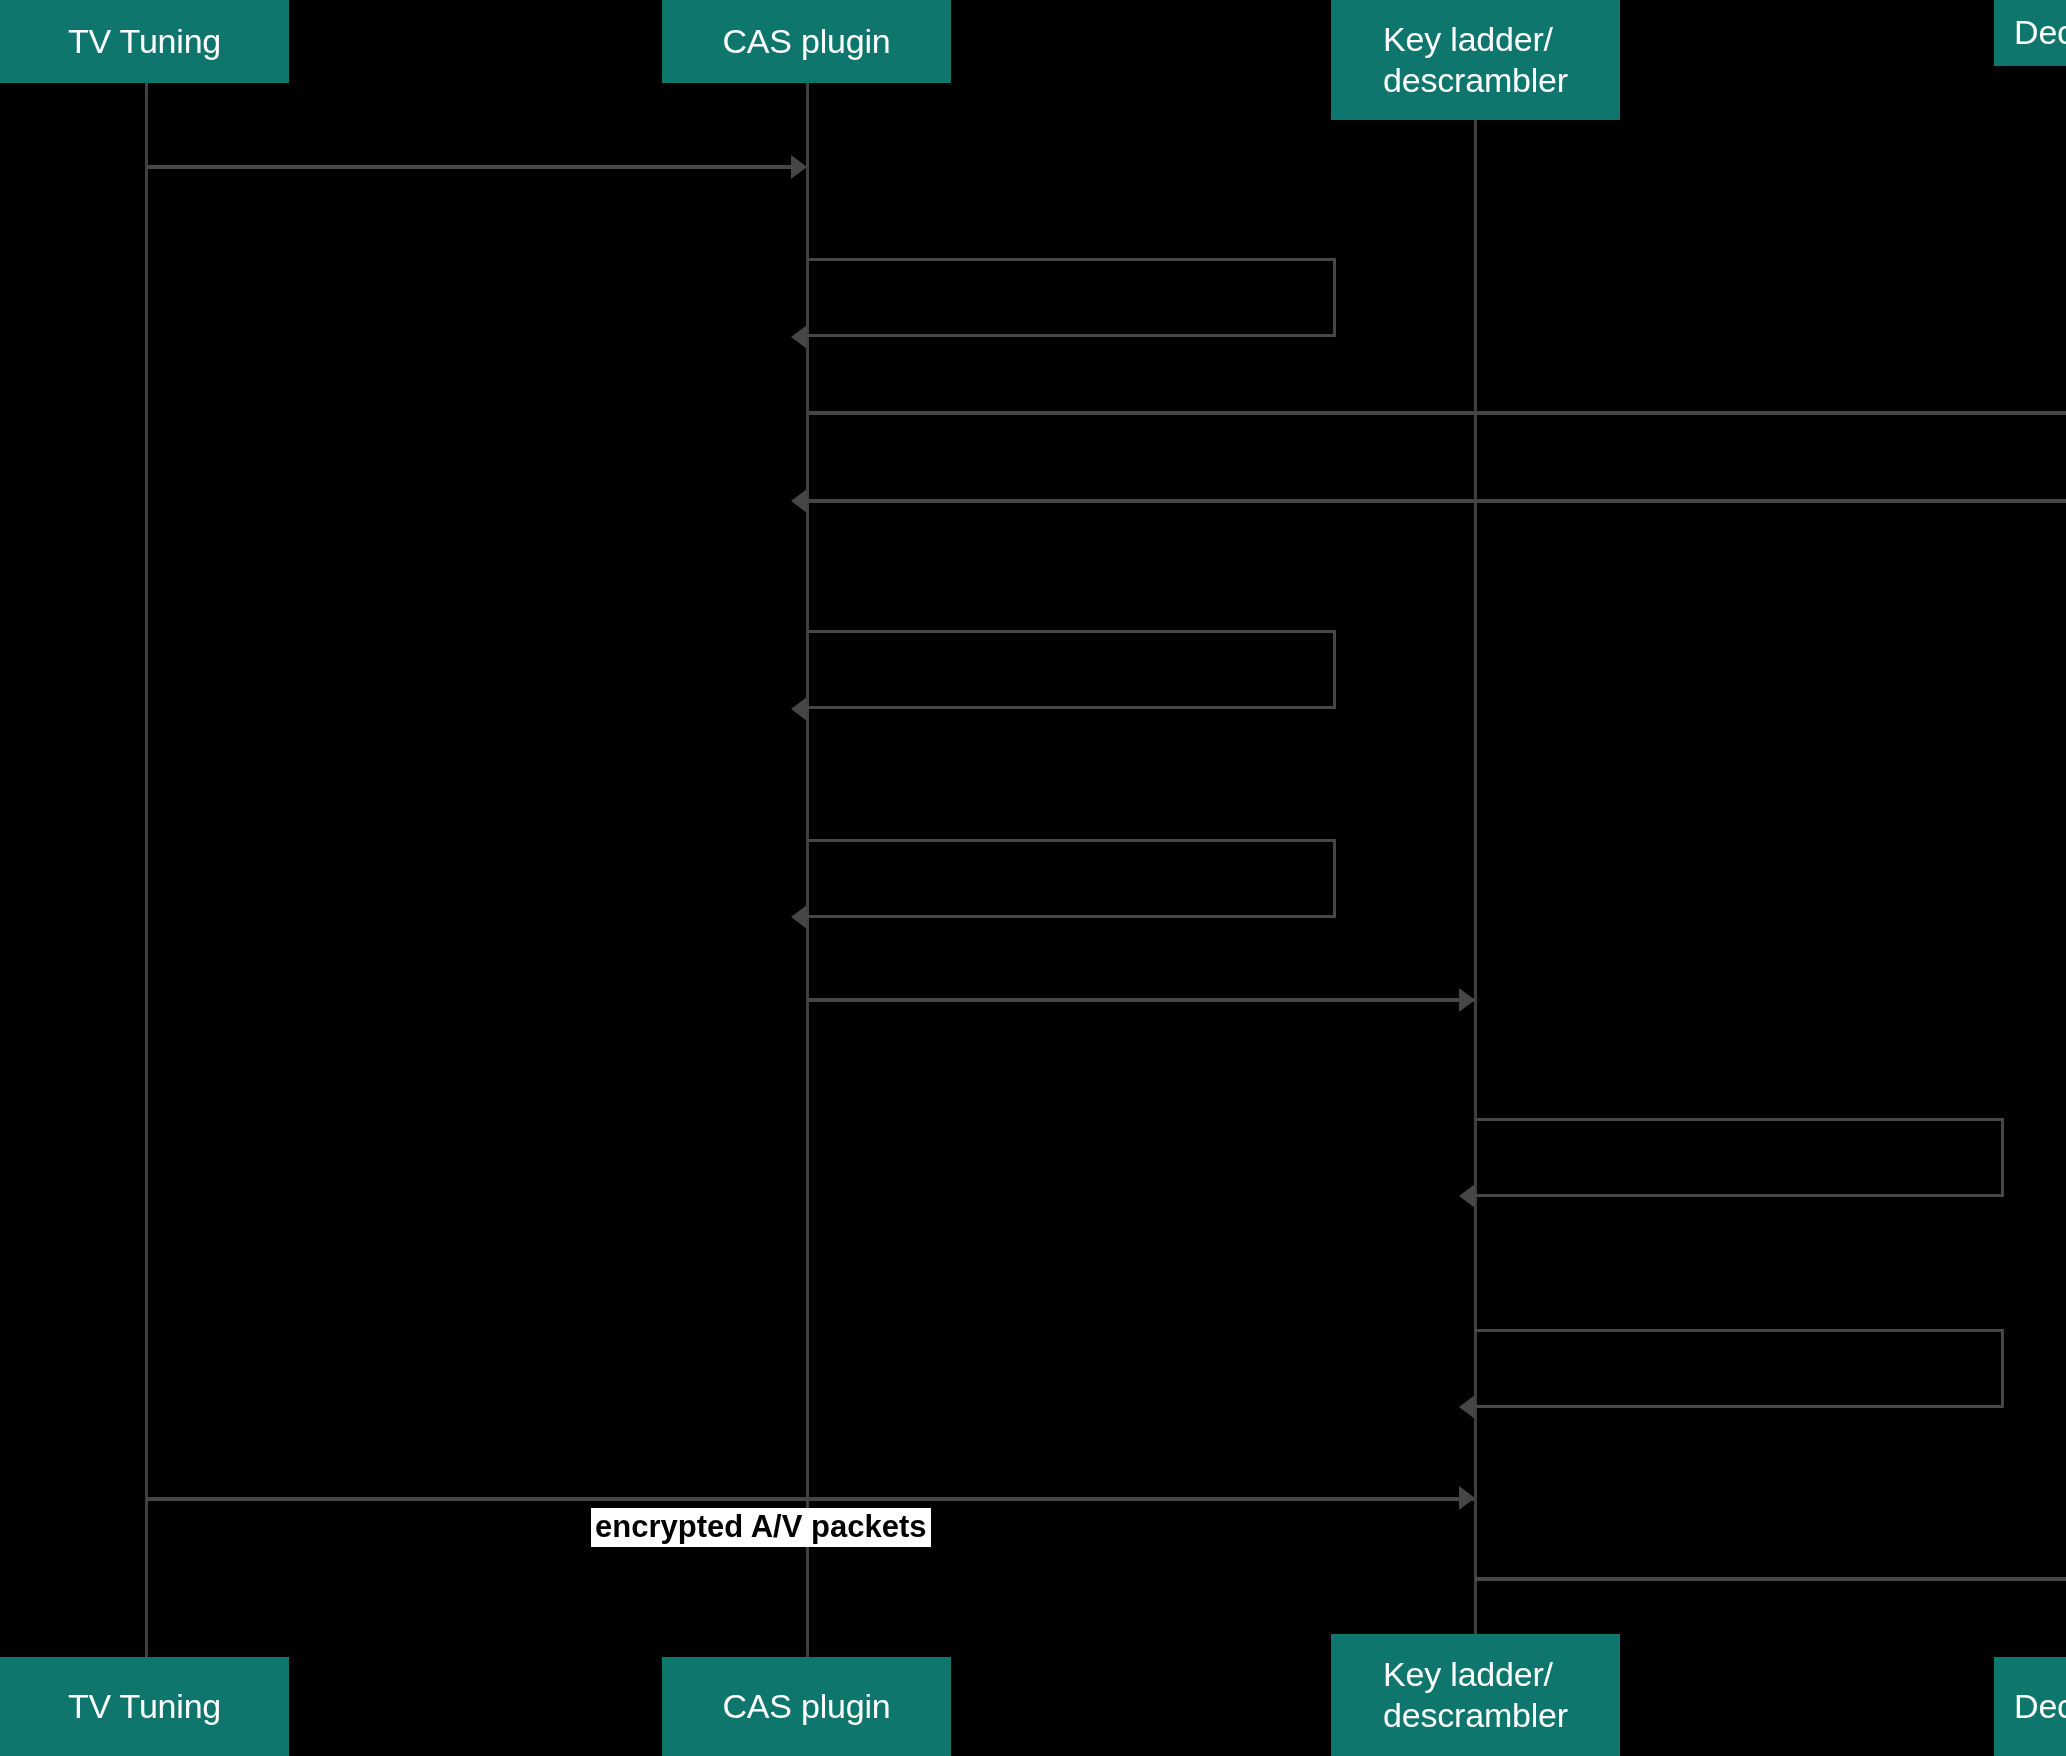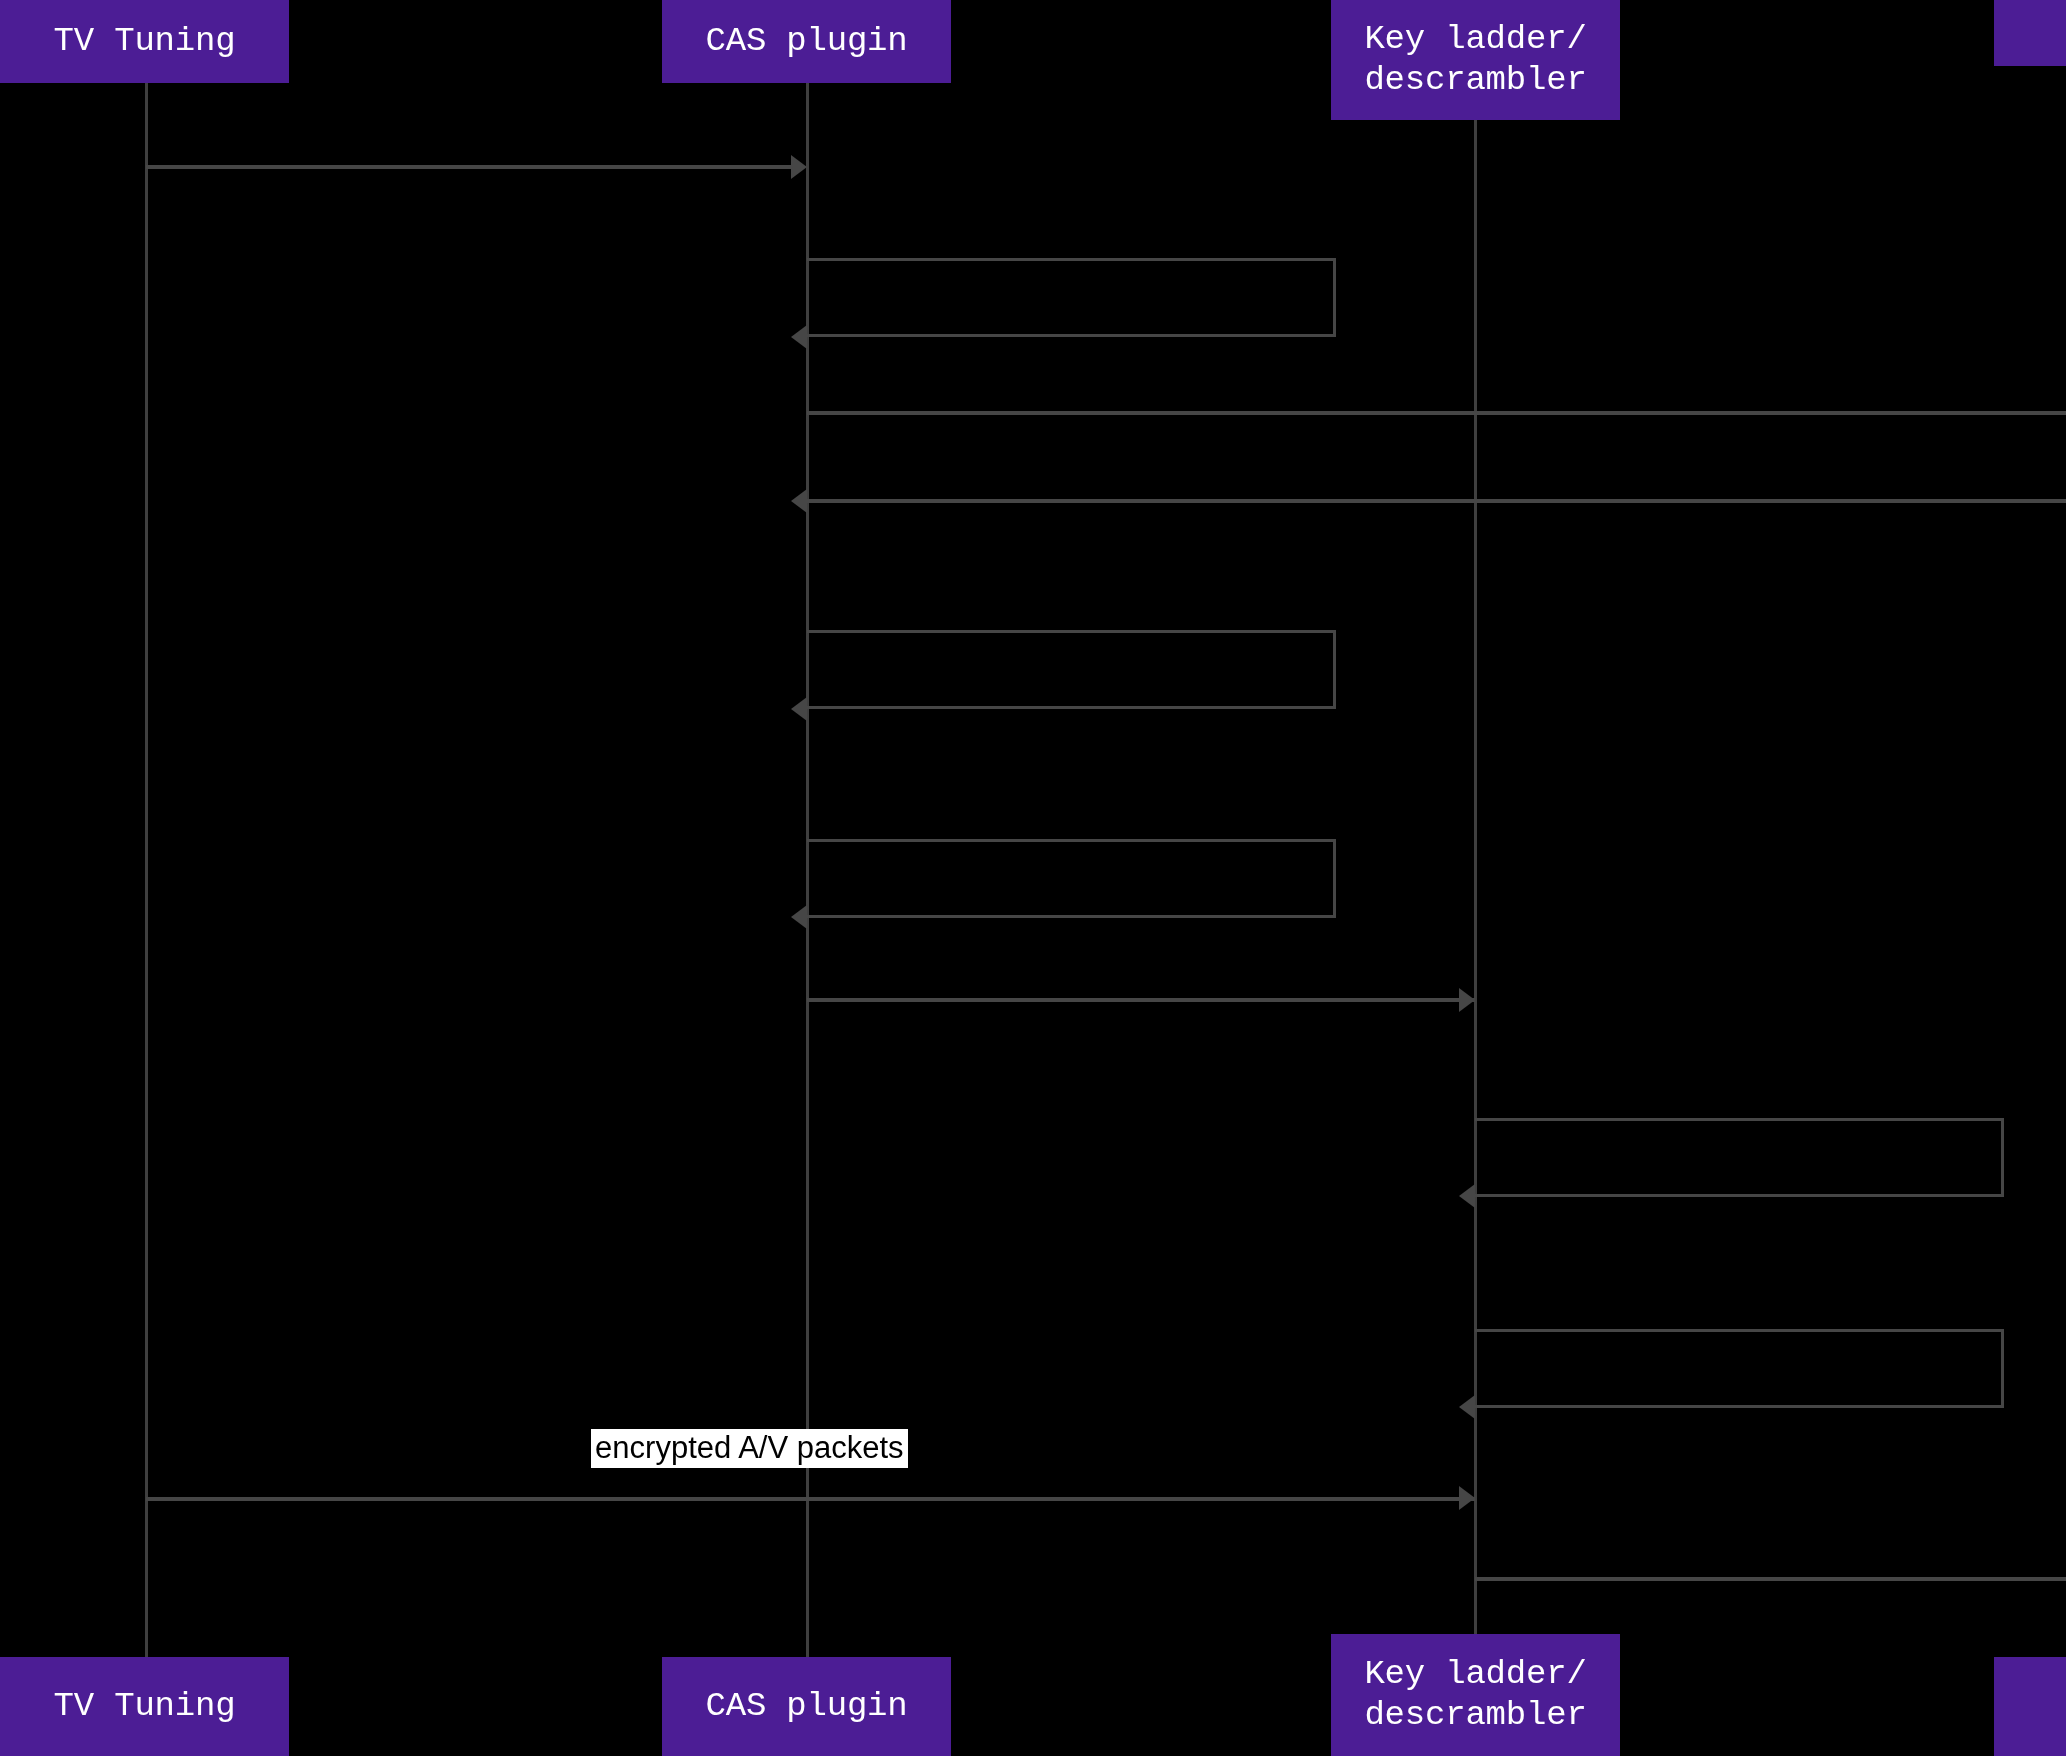--- a/index.html
+++ b/index.html
@@ -15,29 +15,29 @@
   }
   #diagram {
     position: relative;
     width: 2662px;
     height: 1756px;
     background: #000000;
   }
   
   .pbox {
     position: absolute;
-    background: #4c1d95;
+    background: #0f766e;
     color: #ffffff;
     display: flex;
     align-items: center;
     justify-content: center;
-    text-align: right;
+    text-align: left;
     font-size: 34px;
     line-height: 1.22;
-    font-family: Liberation Mono, monospace;
+    font-family: Liberation Sans, sans-serif;
     box-sizing: border-box;
     white-space: pre-line;
     letter-spacing: -0.2px;
   }
   
   .lifeline {
     position: absolute;
     width: 2.9px;
     background: #3f3f3f;
   }
@@ -126,21 +126,21 @@
   <div class="loop" style="left:1475px; top:1118px; width:529px; height:79px;"></div>
   <div class="arrowhead left" style="left:1459px; top:1184px;"></div>
   <div class="msglabel hidden-label" style="left:1496px; top:1132px;"></div>
 
   <div class="loop" style="left:1475px; top:1329px; width:529px; height:79px;"></div>
   <div class="arrowhead left" style="left:1459px; top:1395px;"></div>
   <div class="msglabel hidden-label" style="left:1496px; top:1343px;"></div>
 
   <div class="msgline" style="left:146px; top:1497px; width:1329px;"></div>
   <div class="arrowhead right" style="left:1459px; top:1486px;"></div>
-  <div class="msglabel" style="left:591px; top:1429px;">encrypted A/V packets</div>
+  <div class="msglabel" style="left:591px; top:1508px;font-weight:bold;">encrypted A/V packets</div>
 
   <div class="msgline" style="left:1475px; top:1577px; width:655px;"></div>
 
   <div class="msglabel hidden-label" style="left:1653px; top:1517px;"></div>
 
   <div class="pbox" style="left:0px; top:0px; width:289px; height:83px;">
     <span>TV Tuning</span>
   </div>
 
   <div class="pbox" style="left:662px; top:0px; width:289px; height:83px;">

